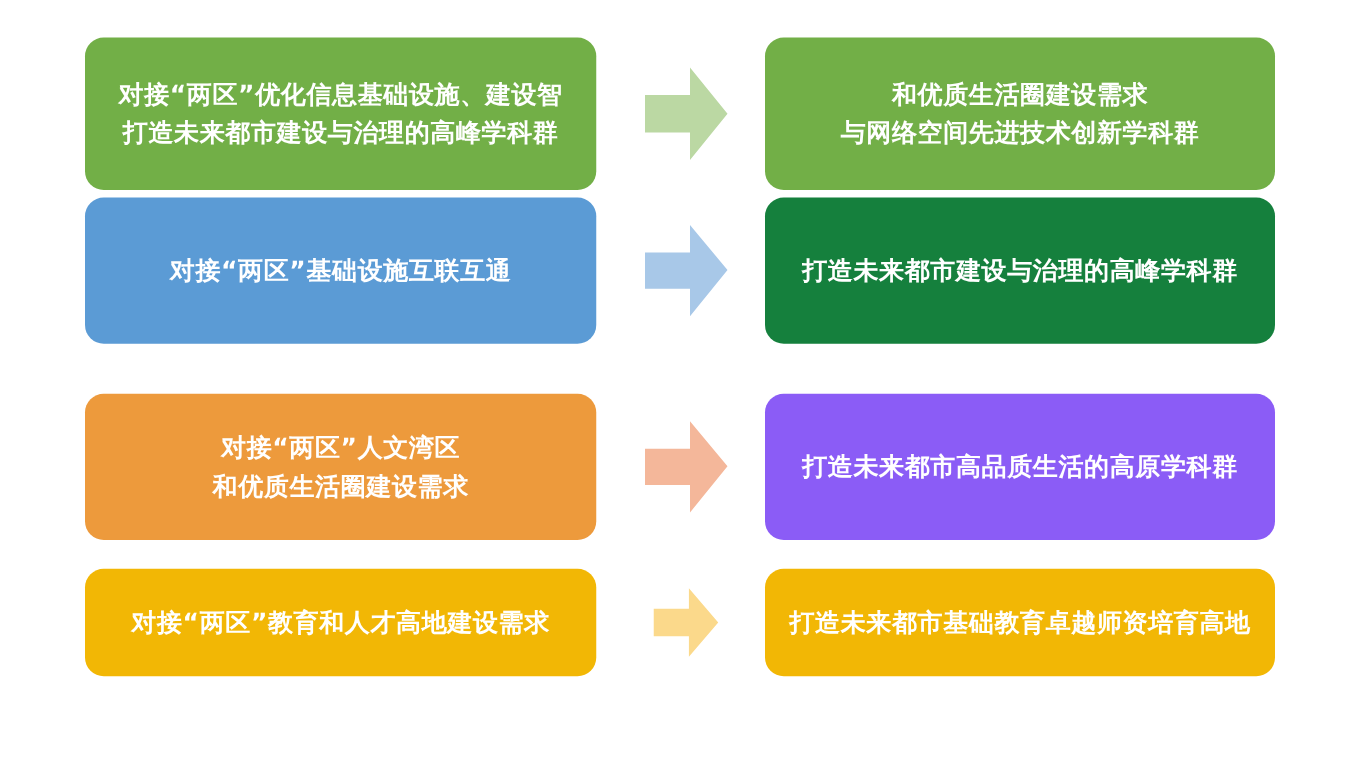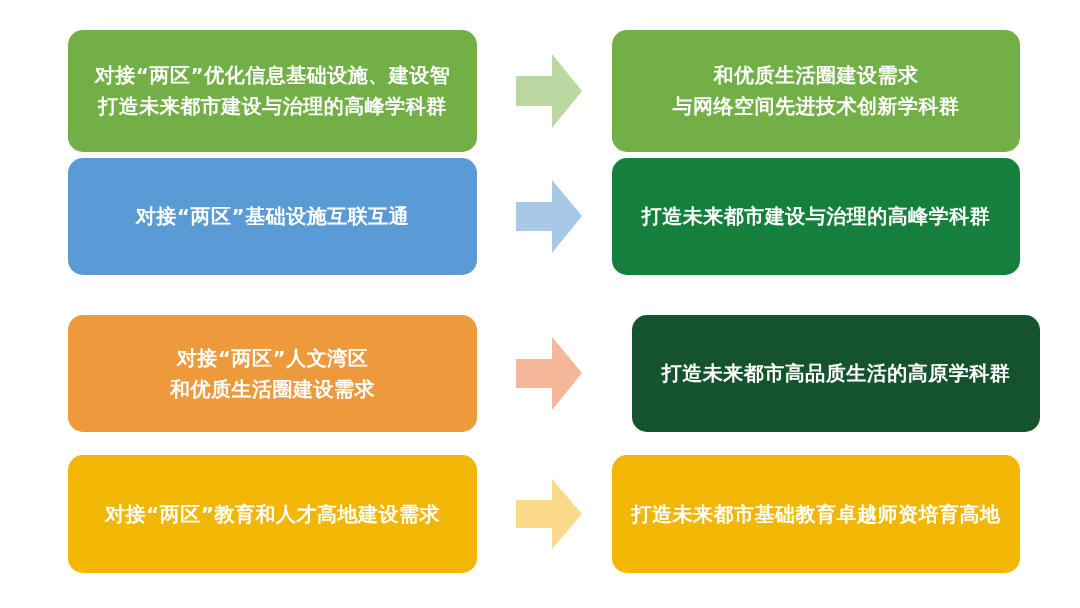--- a/index.html
+++ b/index.html
@@ -65,21 +65,21 @@
 
   
   .row-1 { top: 30px;  height: 122px; }
   .row-2 { top: 158px; height: 117px; }
   .row-3 { top: 315px; height: 117px; }
   .row-4 { top: 455px; height: 110px; }
 
   .row-1 .box, .row-1 .arrow-wrap { top: 0; height: 122px; }
   .row-2 .box, .row-2 .arrow-wrap { top: 0; height: 117px; }
   .row-3 .box, .row-3 .arrow-wrap { top: 0; height: 117px; }
-  .row-4 .box, .row-4 .arrow-wrap { top: 0; height: 118px; }
+  .row-4 .box, .row-4 .arrow-wrap { top: 0; height: 86px; }
 
   .fs-20 { font-size: 20px; }
 </style>
 </head>
 <body>
 
 <div id="diagram" style="background: rgb(255, 255, 255);">
 
   <div class="row row-1">
     <div class="box box-left fs-20" style="background: rgb(114, 175, 71);">
@@ -114,21 +114,21 @@
   <div class="row row-3">
     <div class="box box-left fs-20" style="background: rgb(237, 154, 60);">
       <span class="line">对接“两区”人文湾区</span>
       <span class="line">和优质生活圈建设需求</span>
     </div>
     <div class="arrow-wrap">
       <svg viewBox="0 0 80 117" preserveAspectRatio="xMidYMid meet">
         <polygon class="arrow-shape" points="8,44 44,44 44,22 74,58 44,95 44,73 8,73" fill="#F4B79A"></polygon>
       </svg>
     </div>
-    <div class="box box-right fs-20" style="background: #14532d; margin-left: 20px;">
+    <div class="box box-right fs-20" style="background: #8b5cf6;">
       <span class="line">打造未来都市高品质生活的高原学科群</span>
     </div>
   </div>
 
   <div class="row row-4">
     <div class="box box-left fs-20" style="background: rgb(242, 183, 5);">
       <span class="line">对接“两区”教育和人才高地建设需求</span>
     </div>
     <div class="arrow-wrap">
       <svg viewBox="0 0 80 110" preserveAspectRatio="xMidYMid meet">

